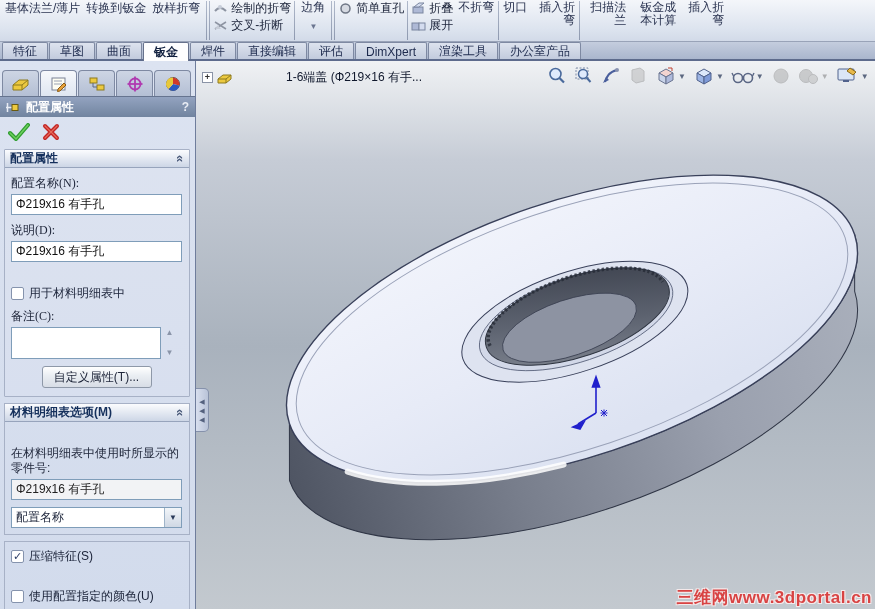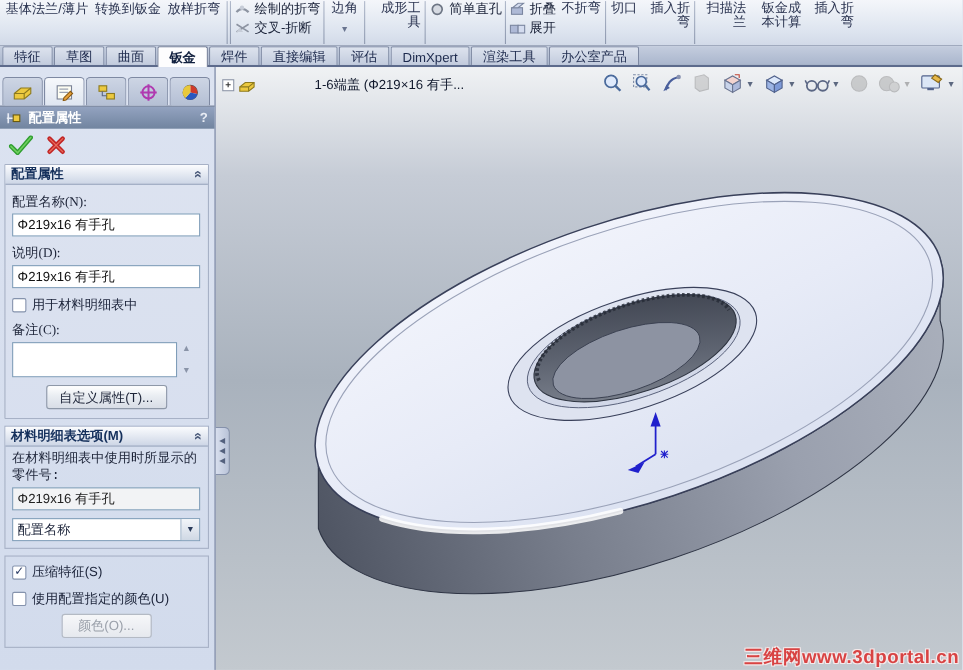--- a/index.html
+++ b/index.html
@@ -106,42 +106,42 @@
     margin-left:auto; color:#4a5a7a; font-weight:bold; font-size:13px;
     display:inline-block; transform:rotate(90deg);
   }
   .sec-body { padding:4px 7px 6px 6px; }
   .flabel { margin:3px 0 2px 0; color:#1d2438;font-family:Liberation Serif, serif; }
   .tinput {
     width:100%; height:21px; background:#fff; border:1px solid #7f9db9;
     font-family:inherit; font-size:12px; color:#111; padding:0 4px; display:block;
   }
   .tinput.gray { background:#f2f3f5; color:#222; }
-  .checkrow { display:flex; align-items:center; gap:5px; margin:7px 0 2px 0; }
+  .checkrow { display:flex; align-items:center; gap:5px; margin:23px 0 2px 0; }
   .cbox {
     width:13px; height:13px; background:#fff; border:1px solid #8593ad; border-radius:2px;
     flex:0 0 auto; display:flex; align-items:center; justify-content:center;
     font-size:11px; line-height:11px; color:#2b3c66; font-weight:bold;
   }
   .remark-wrap { display:flex; gap:2px; margin-top:2px; }
   .remark {
     width:150px; height:32px; background:#fff; border:1px solid #7f9db9; resize:none;
     font-family:inherit; font-size:12px;
   }
   .sb { width:13px; display:flex; flex-direction:column; justify-content:space-between; padding:2px 0; }
   .sb span { color:#8a94a8; font-size:8px; text-align:center; line-height:8px; }
   .btnrow { display:flex; justify-content:center; margin:7px 0 2px 0; }
   .push {
     min-width:110px; height:22px; padding:0 6px; border:1px solid #8e98a8; border-radius:3px;
     background:linear-gradient(#ffffff,#e9edf2 45%,#d8dde6);
     font-family:inherit; font-size:12px; color:#1d2438;
   }
   .push.disabled { color:#9aa0aa; background:linear-gradient(#f6f7f9,#e6e9ee); border-color:#b4bac4; }
   .section { margin:6px 5px 0 4px; border:1px solid #a7b1c6; }
-  .hint { margin:0 0 3px 0; line-height:15px; color:#1d2438;font-family:Liberation Mono, monospace; }
+  .hint { margin:20px 0 3px 0; line-height:15px; color:#1d2438; }
   .dropdown {
     margin-top:7px; height:21px; background:#fff; border:1px solid #7f9db9;
     display:flex; align-items:center; padding-left:4px;
   }
   .dropdown .dbtn {
     margin-left:auto; width:17px; height:100%; border-left:1px solid #9fb4c9;
     background:linear-gradient(#f2f5f9,#cfd8e4); display:flex; align-items:center; justify-content:center;
     font-size:8px; color:#2a3a5a;
   }
   .resize-tab {
@@ -184,23 +184,20 @@
         </svg>
       <span>交叉-折断</span>
     </div>
   </div>
   <div class="rsep"></div>
   <div class="rbtn" style="width:34px">
     <span>边角</span>
     <span class="caret">▼</span>
   </div>
   <div class="rsep"></div>
-  <div class="rbtn big">
-      <span style="width:46px">成形工具</span>
-    </div>
   <div class="rsep"></div>
   <div class="rrow" style="align-self:flex-start">
     <svg class="micon" viewBox="0 0 15 13">
         <circle cx="7.5" cy="6.5" r="4.5" fill="#d6dae2" stroke="#6d7584" stroke-width="1.5"></circle>
       </svg>
     <span>简单直孔</span>
   </div>
   <div class="rsep"></div>
   <div class="rcol">
     <div class="rrow">

